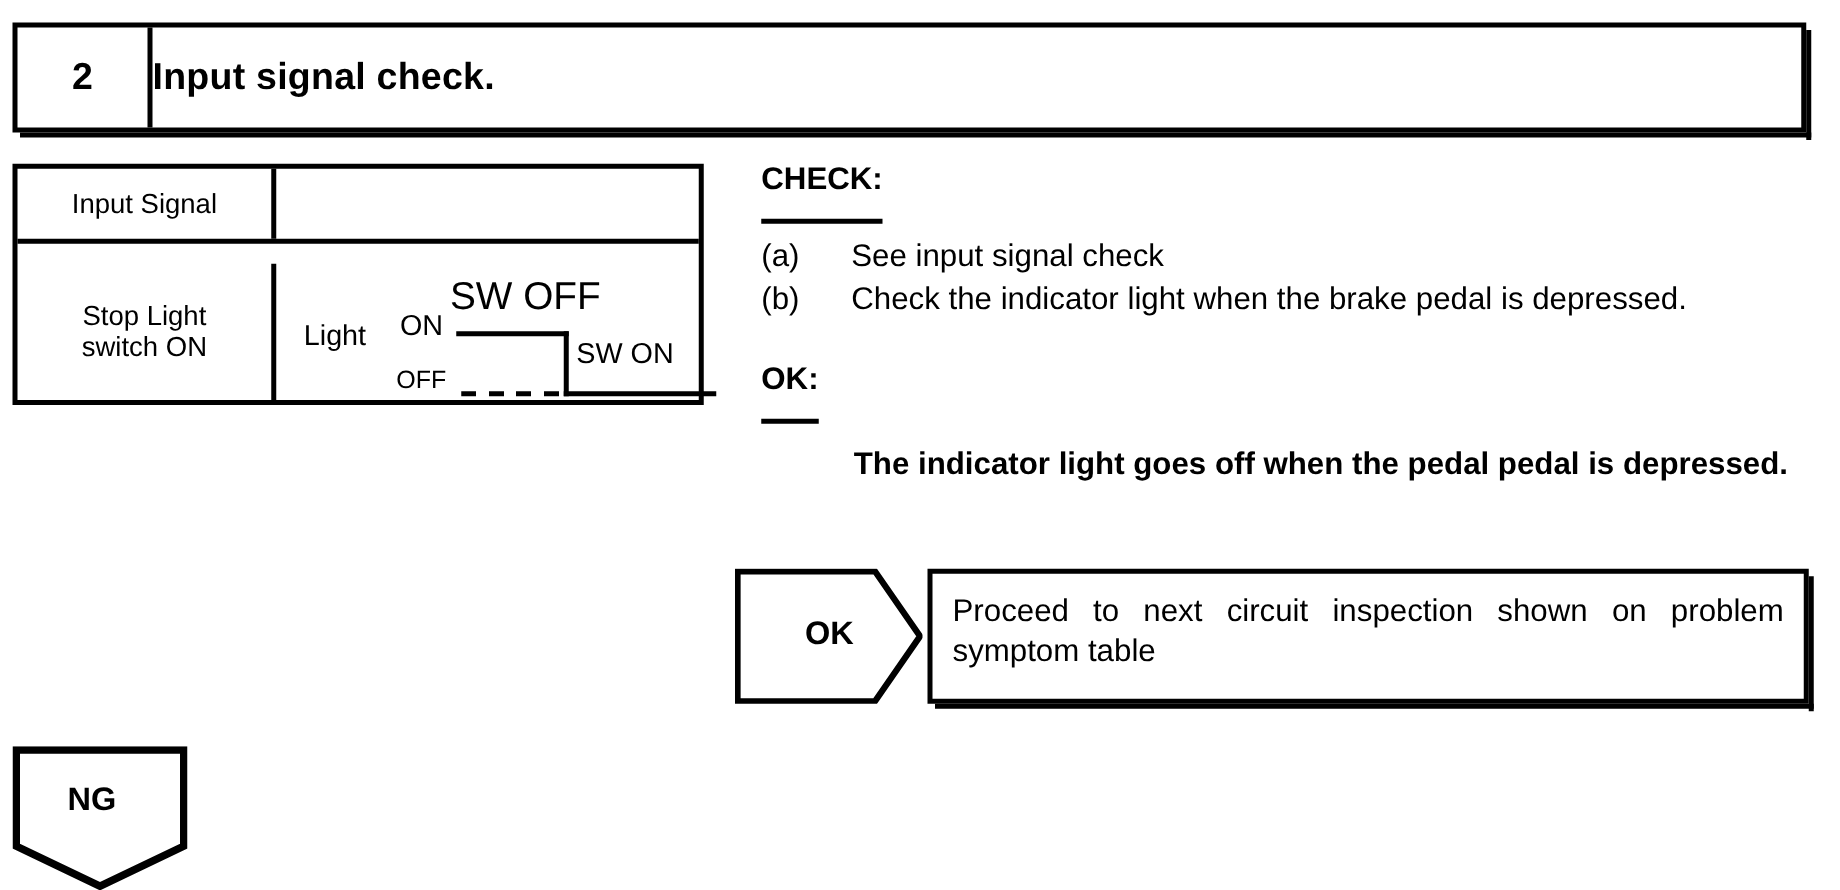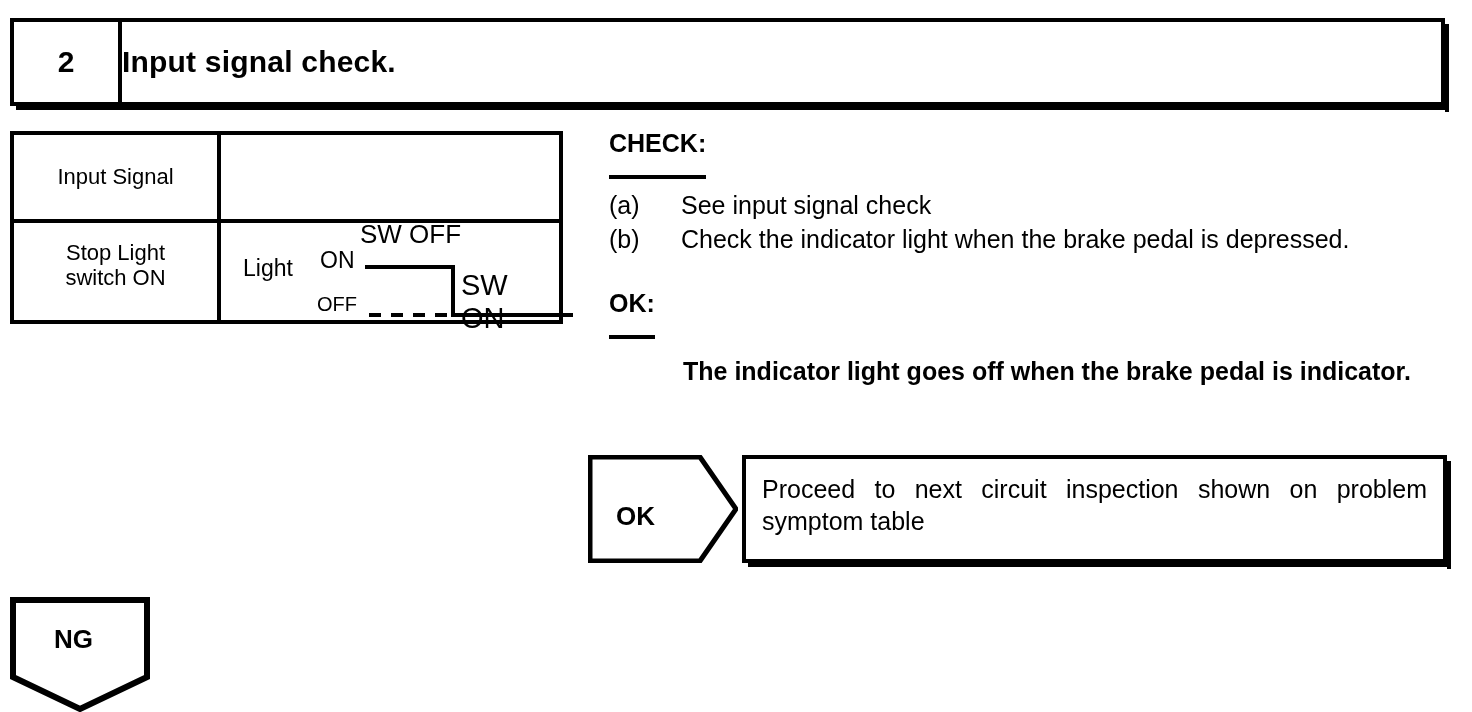--- a/index.html
+++ b/index.html
@@ -59,21 +59,21 @@
     top: 131px;
     width: 553px;
     height: 193px;
     box-sizing: border-box;
     border: 4px solid #000;
   }
   #signal-table-header-row {
     position: absolute;
     left: 0; top: 0;
     width: 100%;
-    height: 88px;
+    height: 60px;
     box-sizing: border-box;
     border-bottom: 4px solid #000;
   }
   #signal-table-body-row {
     position: absolute;
     left: 0; top: 76px;
     width: 100%;
     height: 109px;
   }
   .col-divider {
@@ -113,26 +113,26 @@
     font-size: 23px;
   }
   #waveform-off-label {
     position: absolute;
     left: 96px; top: 82px;
     font-size: 20px;
   }
   #waveform-sw-off-label {
     position: absolute;
     left: 139px; top: 8px;
-    font-size: 26px;
+    font-size: 31px;
   }
   #waveform-sw-on-label {
     position: absolute;
     left: 240px; top: 58px;
-    font-size: 29px;
+    font-size: 23px;
   }
   
   #waveform-on-line {
     position: absolute;
     left: 144px; top: 54px;
     width: 90px; height: 4px;
     background: #000;
   }
   
   #waveform-edge-line {
@@ -191,24 +191,23 @@
 
   
   #ok-connector-group { left: 588px; top: 455px; }
   #ok-arrow-shape {
     position: absolute;
     left: 0; top: 0;
     width: 150px; height: 108px;
   }
   #ok-arrow-label {
     position: absolute;
-    left: 28px; top: 36px;
+    left: 56px; top: 36px;
     font-size: 26px;
     font-weight: bold;
-    margin-top: 10px;
   }
   #ok-result-box {
     position: absolute;
     left: 154px; top: 0;
     width: 705px; height: 108px;
     box-sizing: border-box;
     border: 4px solid #000;
     padding: 14px 16px 0 16px;
   }
   #ok-result-text {
@@ -289,21 +288,21 @@
     </div>
     <div class="check-row">
       <span class="check-marker">(b)</span>
       <span class="check-text justify-all">Check the indicator light when the brake pedal is depressed.</span>
     </div>
   </div>
 </div>
 
 <div class="abs" id="ok-block">
   <div class="section-heading">OK:</div>
-  <div id="ok-statement">The indicator light goes off when the brake pedal is indicator.</div>
+  <div id="ok-statement">The indicator light goes off when the pedal pedal is depressed.</div>
 </div>
 
 <div class="abs" id="ok-result-box-shadow-right"></div>
 <div class="abs" id="ok-result-box-shadow-bottom"></div>
 <div class="abs" id="ok-connector-group">
   <svg id="ok-arrow-shape" viewBox="0 0 150 108">
     <polygon points="2,2 112,2 148,54 112,106 2,106" fill="#ffffff" stroke="#000000" stroke-width="5"></polygon>
   </svg>
   <span id="ok-arrow-label">OK</span>
   <div id="ok-result-box">

